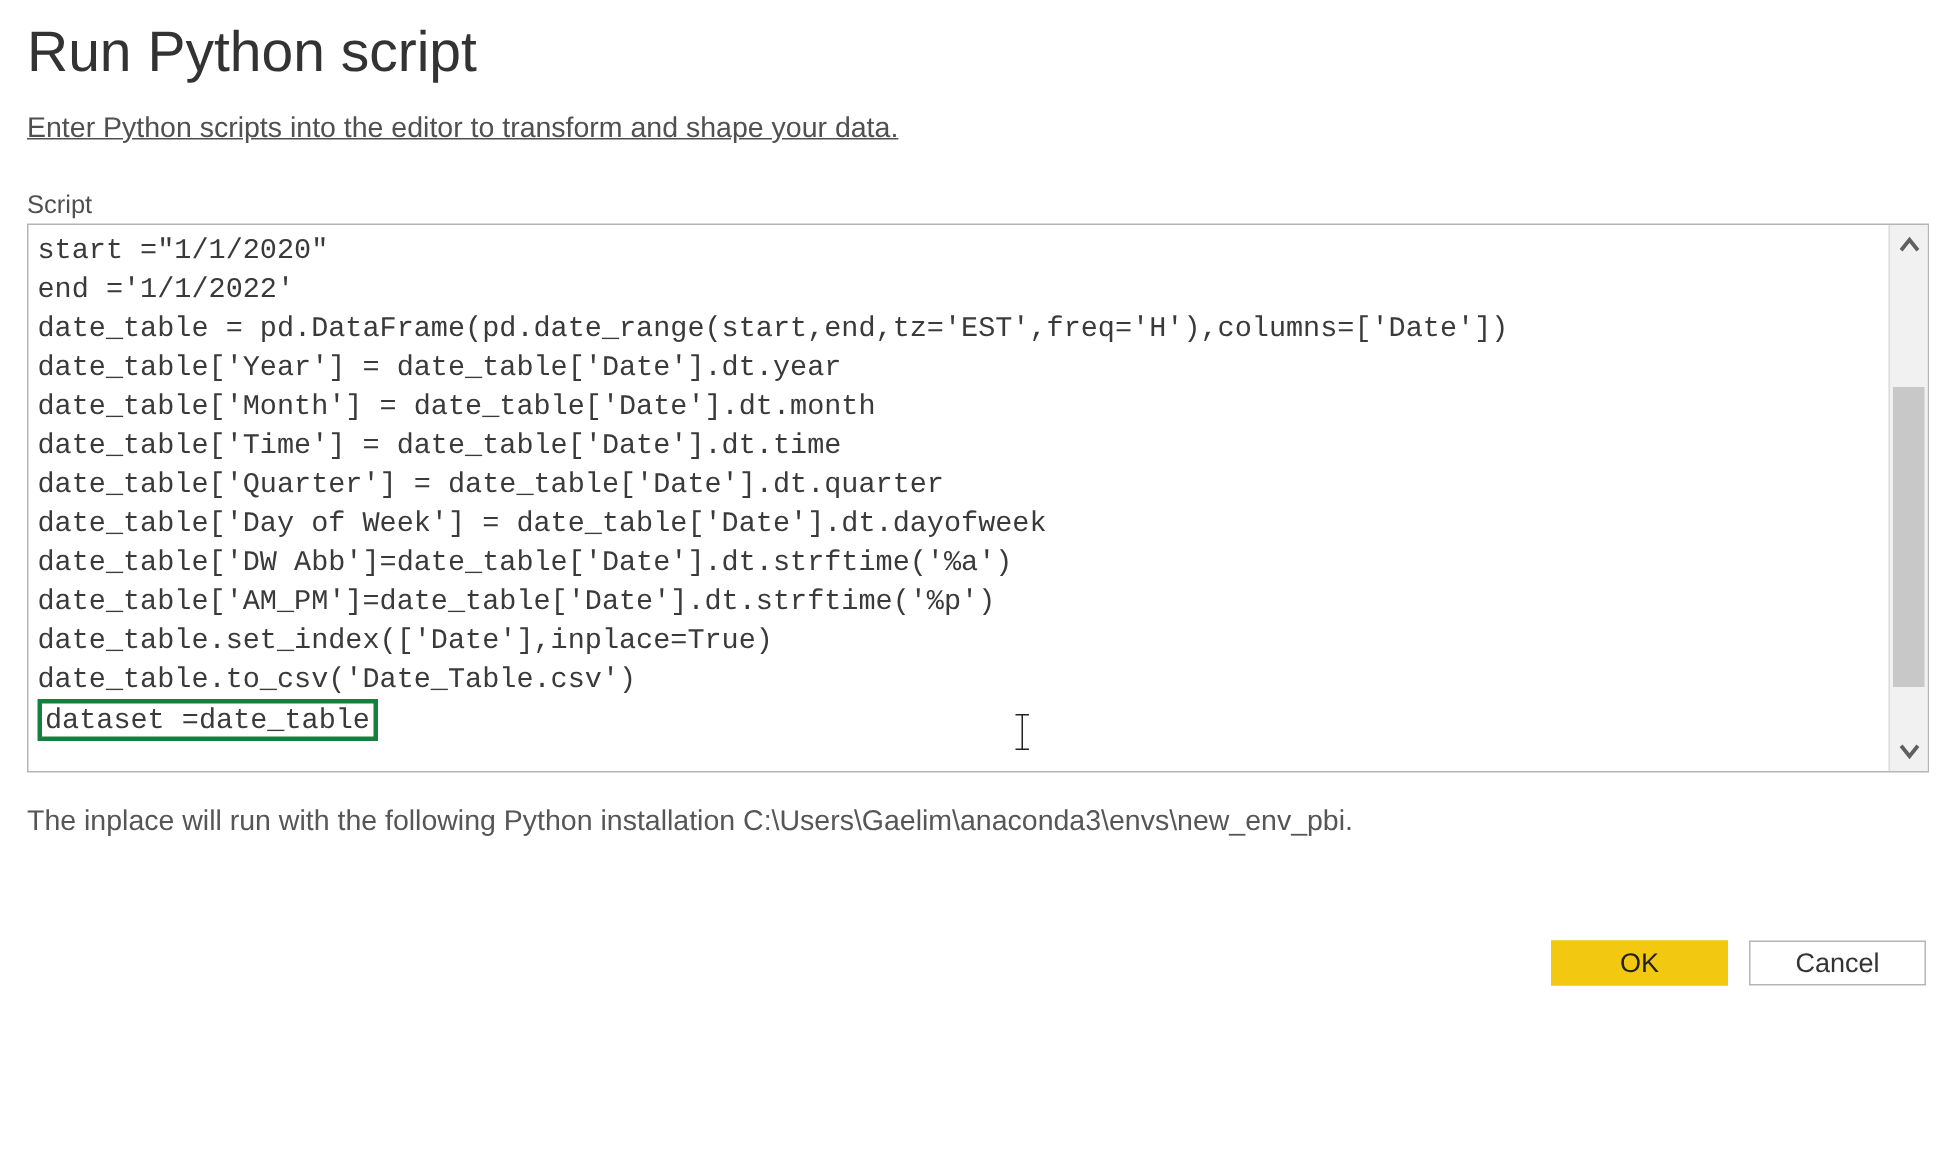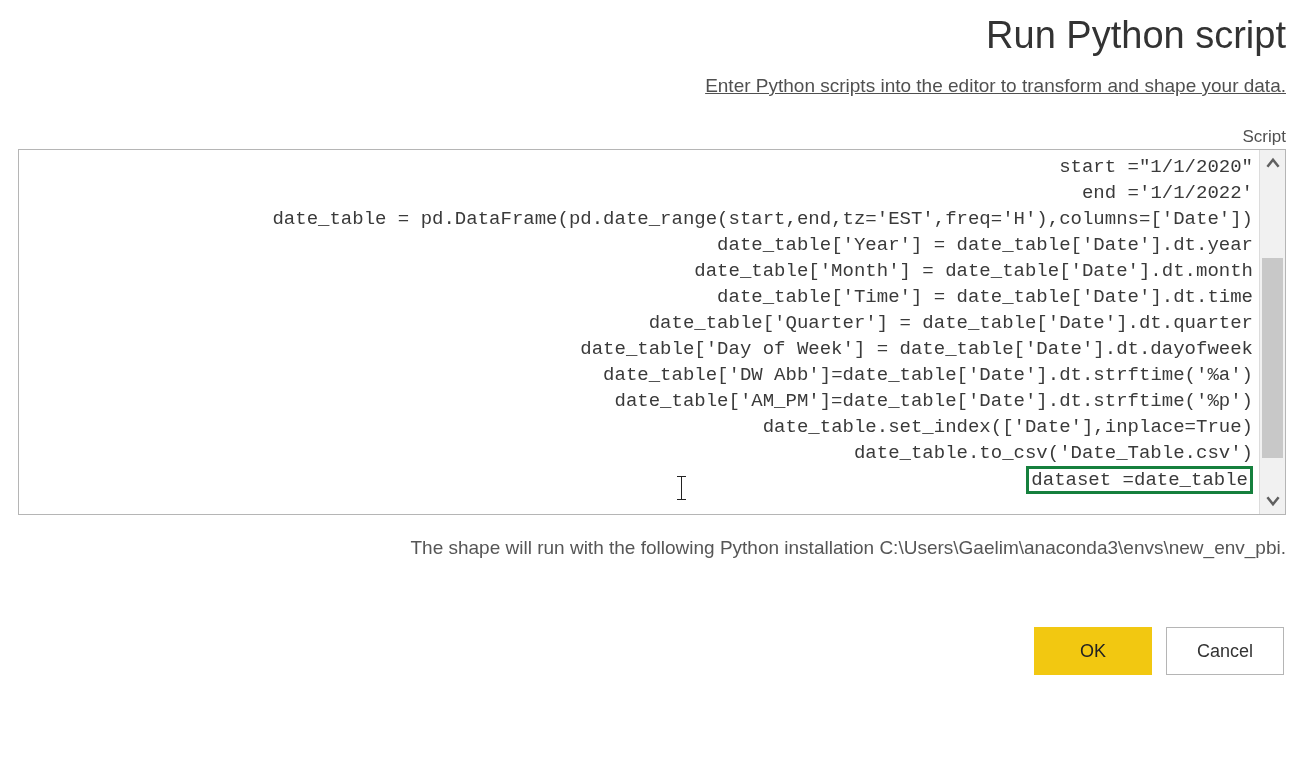--- a/index.html
+++ b/index.html
@@ -8,21 +8,20 @@
     padding: 0;
     width: 1304px;
     height: 768px;
     font-family: "Segoe UI", Arial, sans-serif;
     background: #ffffff;
     color: #2b2b2b;
     overflow: hidden;
   }
   .dialog {
     padding: 14px 18px 18px 18px;
-    text-align: right;
   }
   .title {
     font-size: 38px;
     font-weight: 300;
     color: #333333;
     margin: 0 0 18px 0;
   }
   .subtitle {
     font-size: 19px;
     color: #505050;
@@ -96,21 +95,21 @@
   }
   .button-row {
     display: flex;
     justify-content: flex-end;
     gap: 14px;
     margin-top: 64px;
     padding-right: 2px;
   }
   .btn {
     min-width: 118px;
-    height: 48px;
+    height: 30px;
     font-size: 18px;
     display: flex;
     align-items: center;
     justify-content: center;
     border: 1px solid #b5b5b5;
     background: #ffffff;
     color: #333;
     cursor: pointer;
     user-select: none;
   }
@@ -186,20 +185,20 @@
         <div class="sb-thumb"></div>
       </div>
       <div class="sb-arrow">
         <svg viewBox="0 0 10 10">
             <path d="M1 3 L5 8 L9 3" fill="none" stroke="#606060" stroke-width="1.8"></path>
           </svg>
       </div>
     </div>
   </div>
 
-  <div class="info-text">The shape will run with the following Python installation C:\Users\Gaelim\anaconda3\envs\new_env_pbi.</div>
+  <div class="info-text">The inplace will run with the following Python installation C:\Users\Gaelim\anaconda3\envs\new_env_pbi.</div>
 
   <div class="button-row">
     <div class="btn btn-primary">OK</div>
     <div class="btn">Cancel</div>
   </div>
 
 </div>
 
 </body></html>

